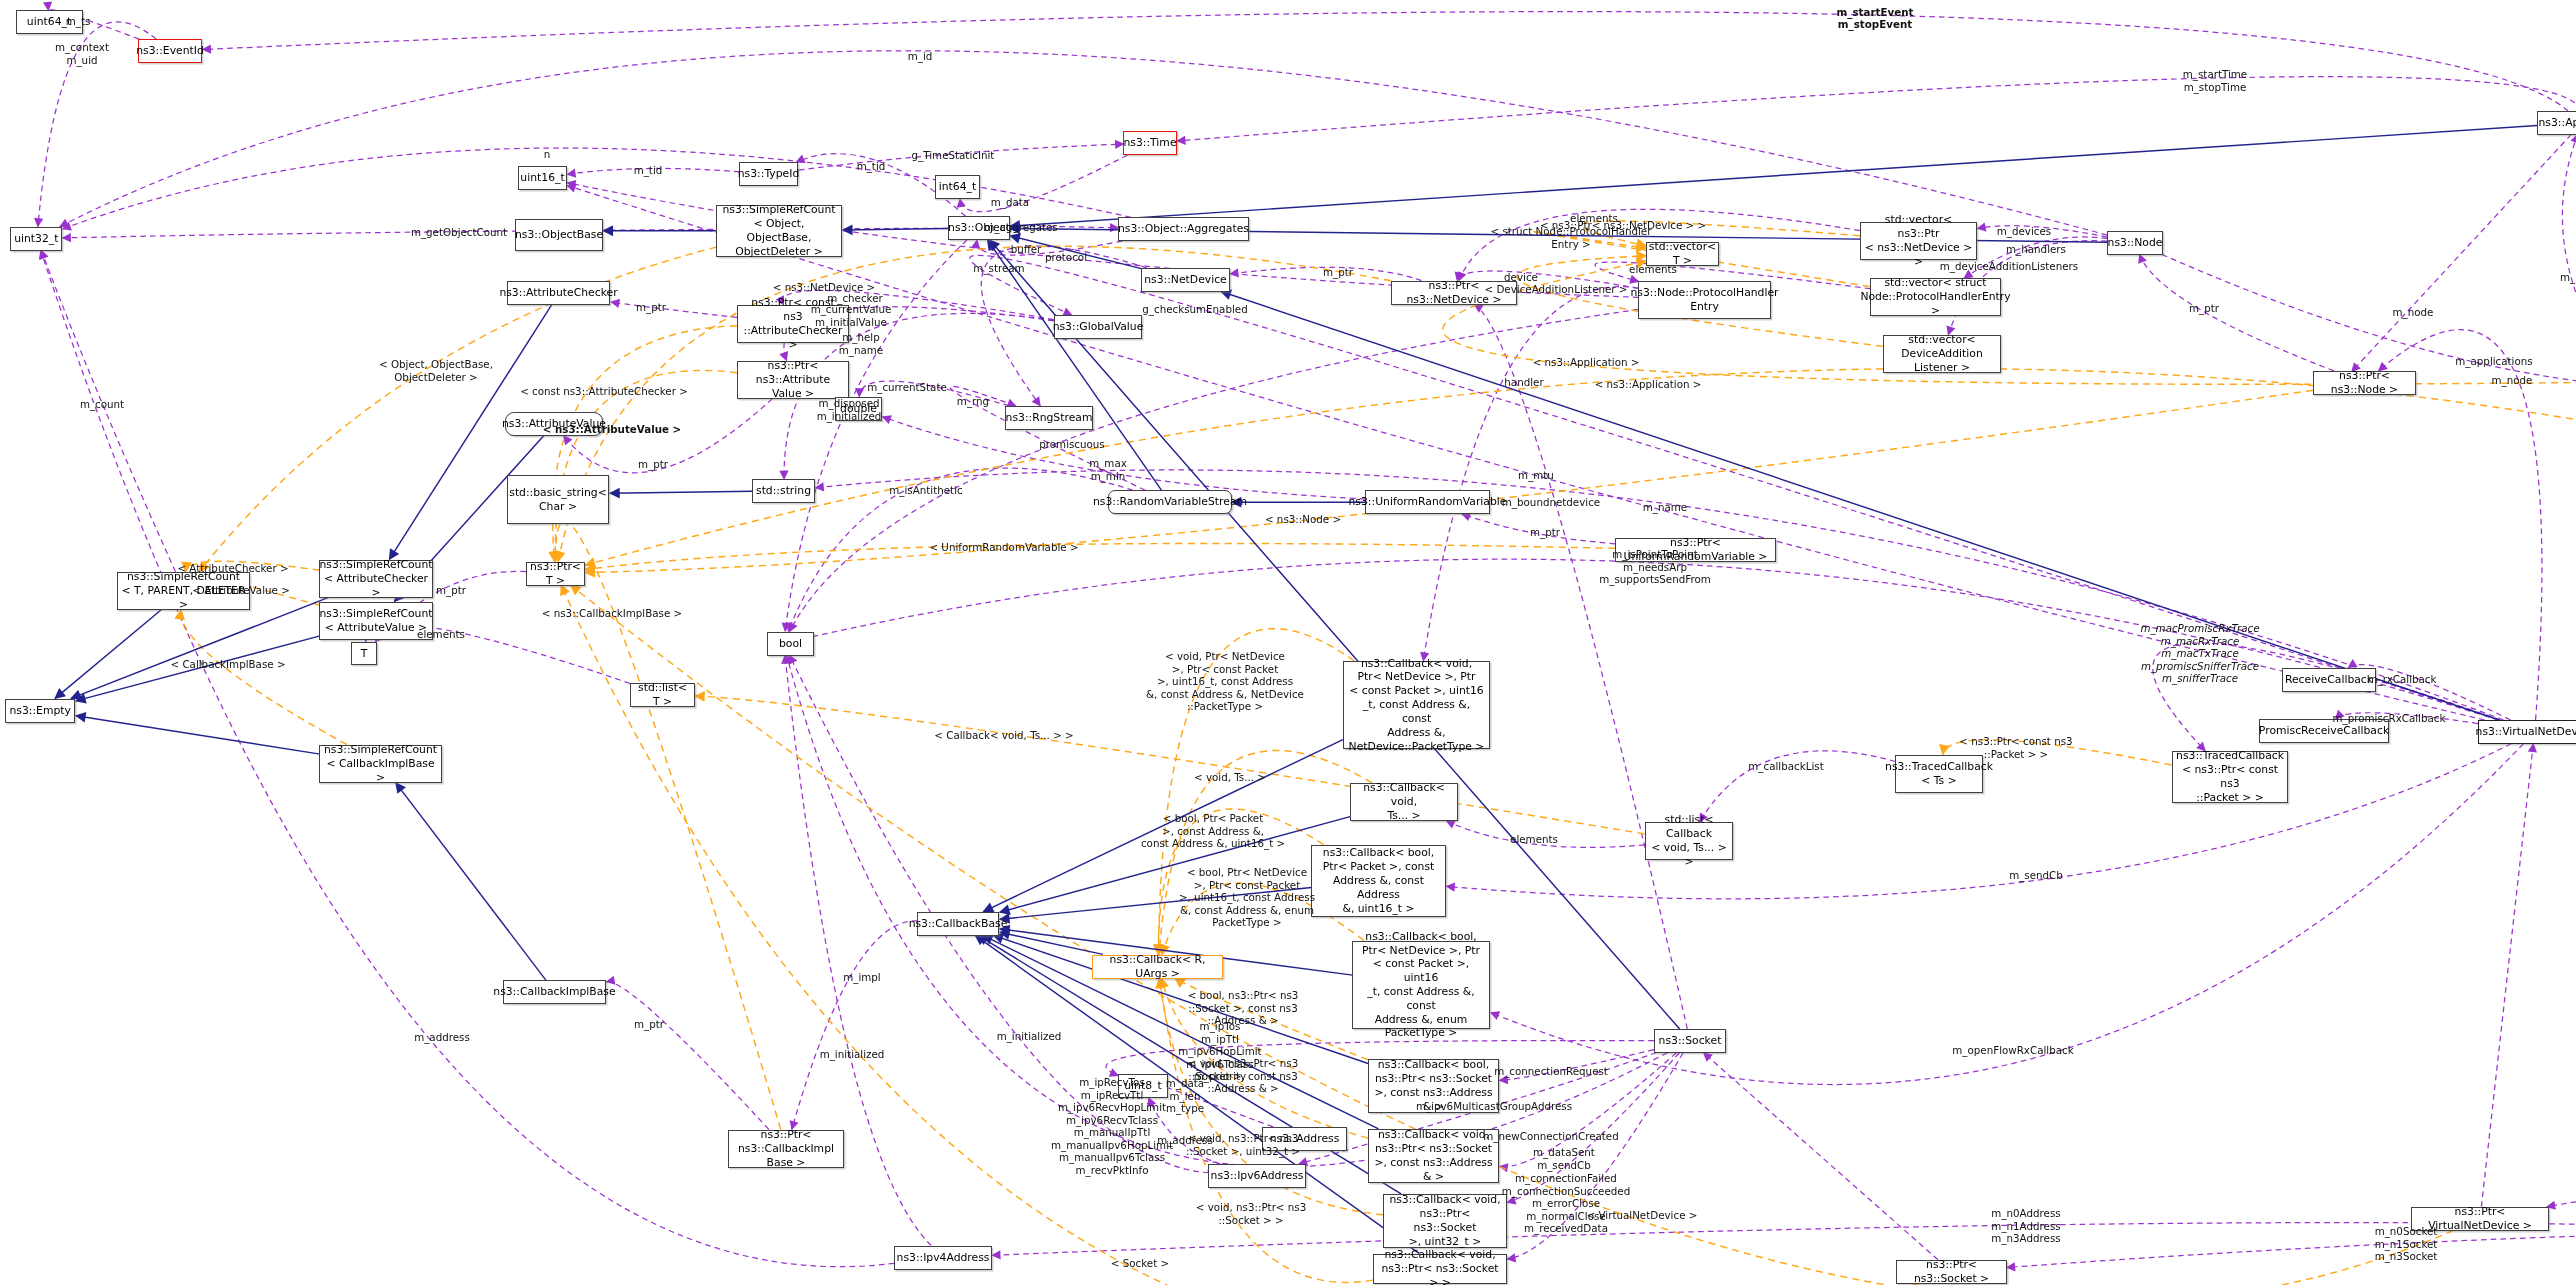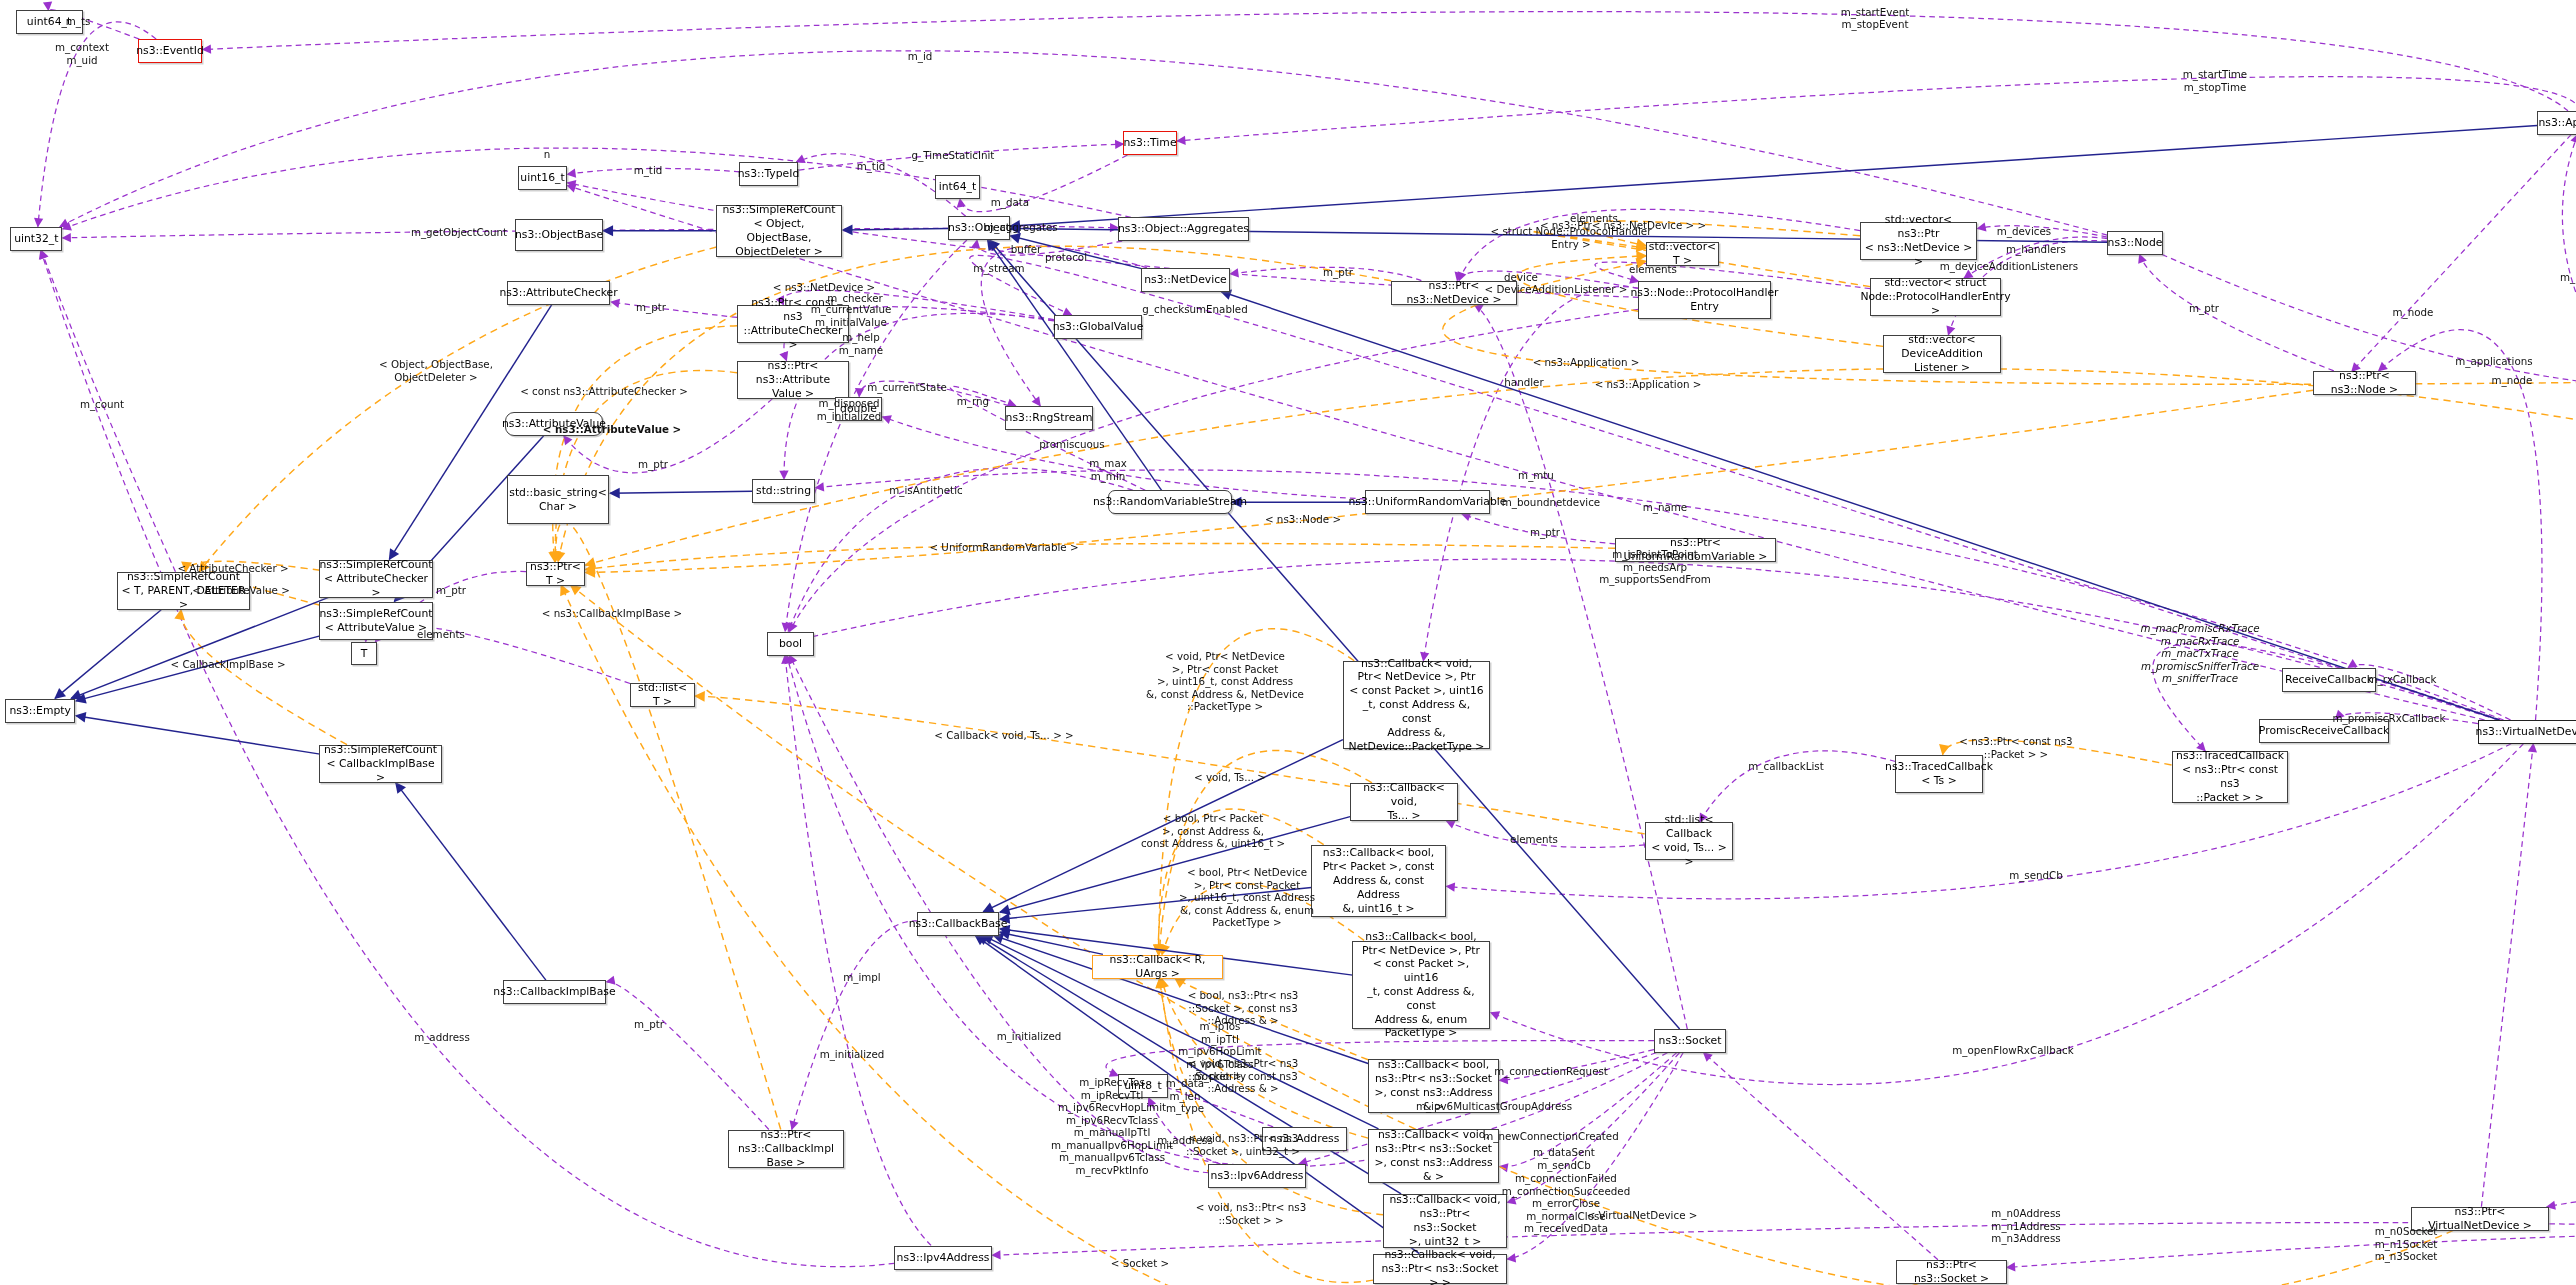--- a/index.html
+++ b/index.html
@@ -265,21 +265,21 @@
       <div class="node plain" style="left: 2259px; top: 719px; width: 130px; height: 24px;">PromiscReceiveCallback</div>
       <div class="node bold" style="left: 2478px; top: 720px; width: 113px; height: 24px;">ns3::VirtualNetDevice</div>
       <div class="node plain" style="left: 1118px; top: 1074px; width: 50px; height: 24px;">uint8_t</div>
       <div class="node plain" style="left: 1262px; top: 1127px; width: 85px; height: 24px;">ns3::Address</div>
       <div class="node plain" style="left: 1208px; top: 1164px; width: 98px; height: 24px;">ns3::Ipv6Address</div>
       <div class="node plain" style="left: 894px; top: 1246px; width: 98px; height: 24px;">ns3::Ipv4Address</div>
       <div class="node plain" style="left: 2411px; top: 1207px; width: 138px; height: 24px;">ns3::Ptr&lt; VirtualNetDevice &gt;</div>
       <div class="node plain" style="left: 1896px; top: 1260px; width: 111px; height: 24px;">ns3::Ptr&lt; ns3::Socket &gt;</div>
     </div>
   <div id="labels-layer">
-      <div class="elabel" style="left: 1875px; top: 18.5px;">m_startEvent
+      <div class="elabel" style="left: 1875px; top: 18.5px; font-weight: bold;">m_startEvent
 m_stopEvent</div>
       <div class="elabel" style="left: 78px; top: 20.6px;">m_ts</div>
       <div class="elabel" style="left: 82px; top: 54px;">m_context
 m_uid</div>
       <div class="elabel" style="left: 2215px; top: 81px;">m_startTime
 m_stopTime</div>
       <div class="elabel" style="left: 1010px; top: 202px;">m_data</div>
       <div class="elabel" style="left: 648px; top: 170px;">m_tid</div>
       <div class="elabel" style="left: 871px; top: 166px;">m_tid</div>
       <div class="elabel" style="left: 459px; top: 232px;">m_getObjectCount</div>

